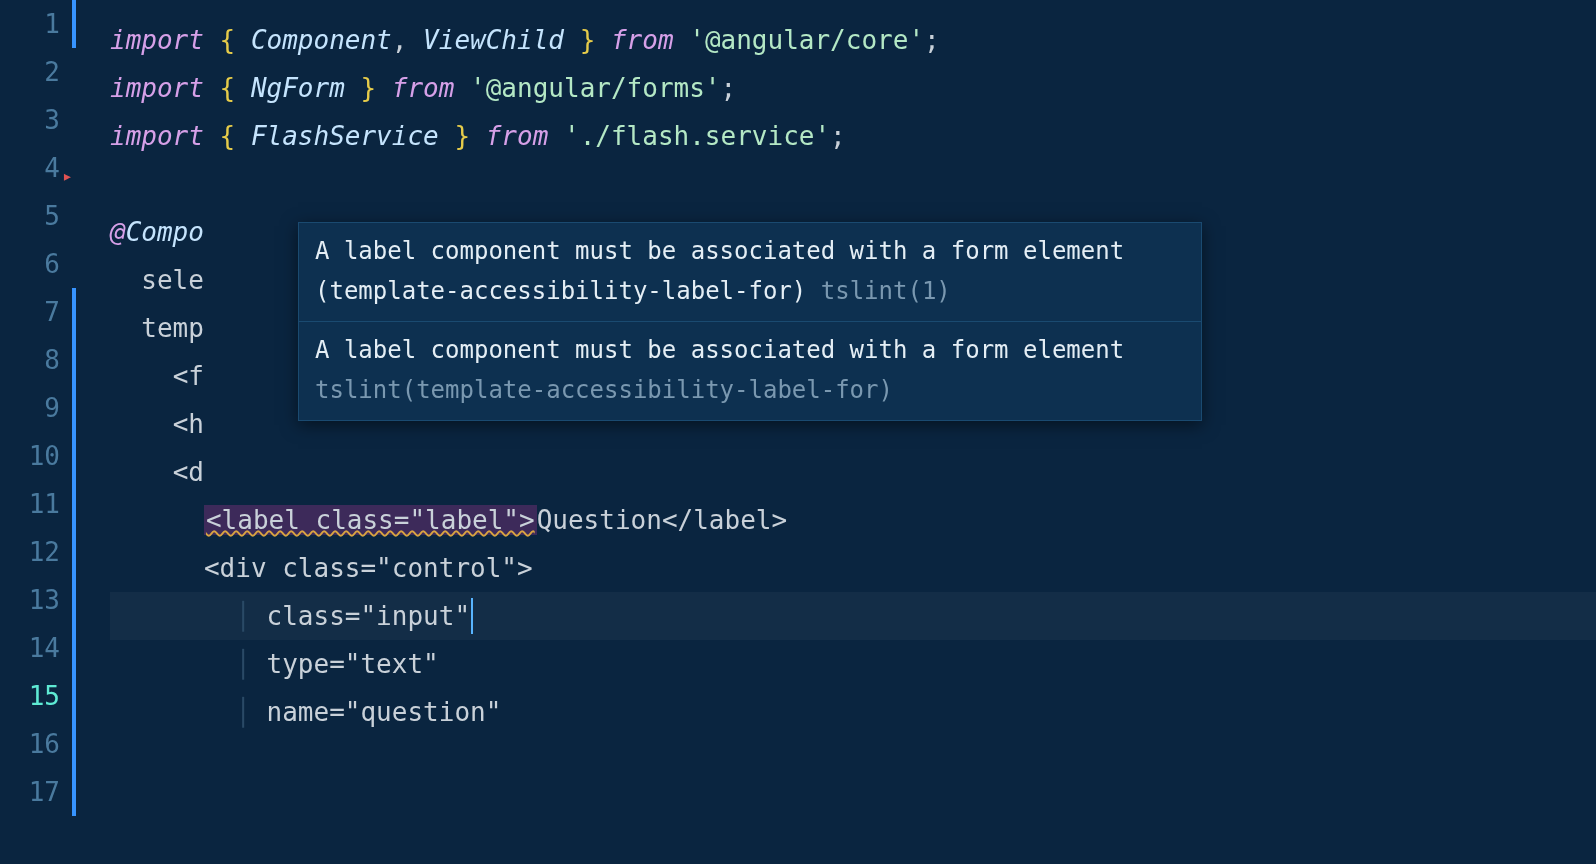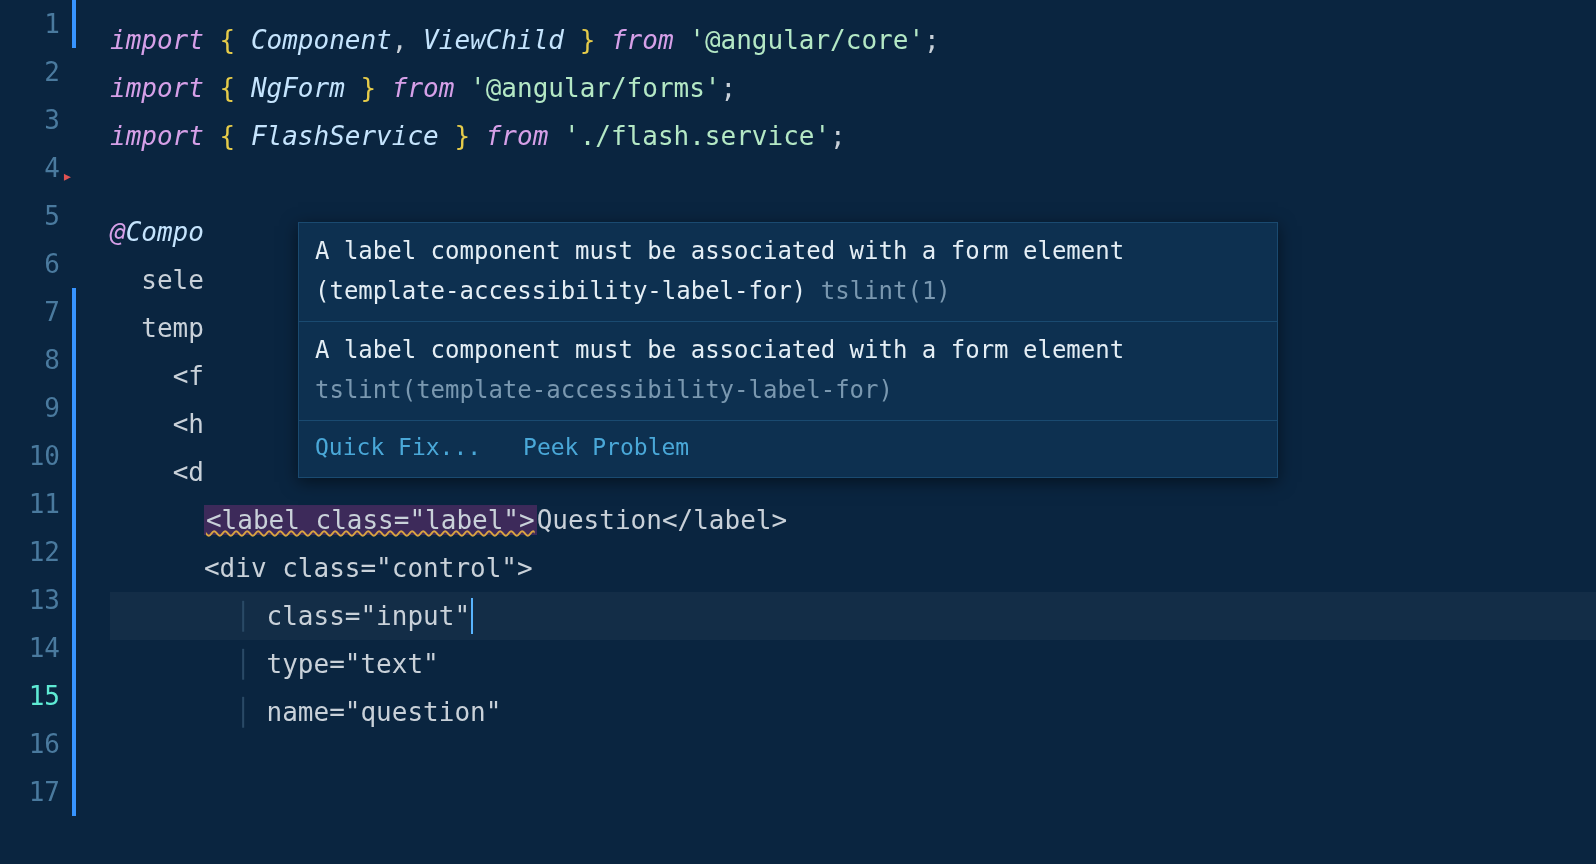--- a/index.html
+++ b/index.html
@@ -78,21 +78,21 @@
   }
 
   .guide {
     color: #2a4a66;
   }
 
   .hover {
     position: absolute;
     left: 220px;
     top: 206px;
-    width: 980px;
+    width: 904px;
     background: #0d3050;
     border: 1px solid #1a4a70;
     box-shadow: 0 4px 16px rgba(0,0,0,0.5);
     font-size: 24px;
     line-height: 40px;
     z-index: 10;
   }
   .hover-section {
     padding: 8px 16px 10px 16px;
     border-bottom: 1px solid #1a4a70;
@@ -172,20 +172,16 @@
     <div class="code-line">        <span class="guide">│ </span><span>type="text"</span></div>
     <div class="code-line">        <span class="guide">│ </span><span>name="question"</span></div>
 
     <div class="hover">
       <div class="hover-section">
         <span class="hover-text">A label component must be associated with a form element (template-accessibility-label-for)</span> <span class="hover-dim">tslint(1)</span>
       </div>
       <div class="hover-section">
         <span class="hover-text">A label component must be associated with a form element</span> <span class="hover-dim">tslint(template-accessibility-label-for)</span>
       </div>
-      <div class="hover-actions">
-        <span class="hover-link">Quick Fix...</span>
-        <span class="hover-link">Peek Problem</span>
-      </div>
     </div>
 
   </div>
 </div>
 
 </body></html>

